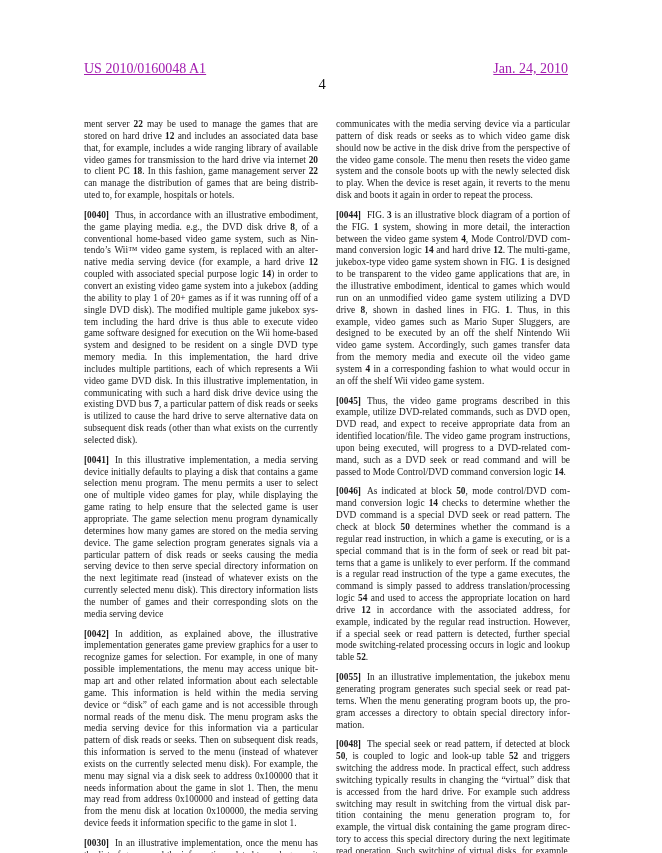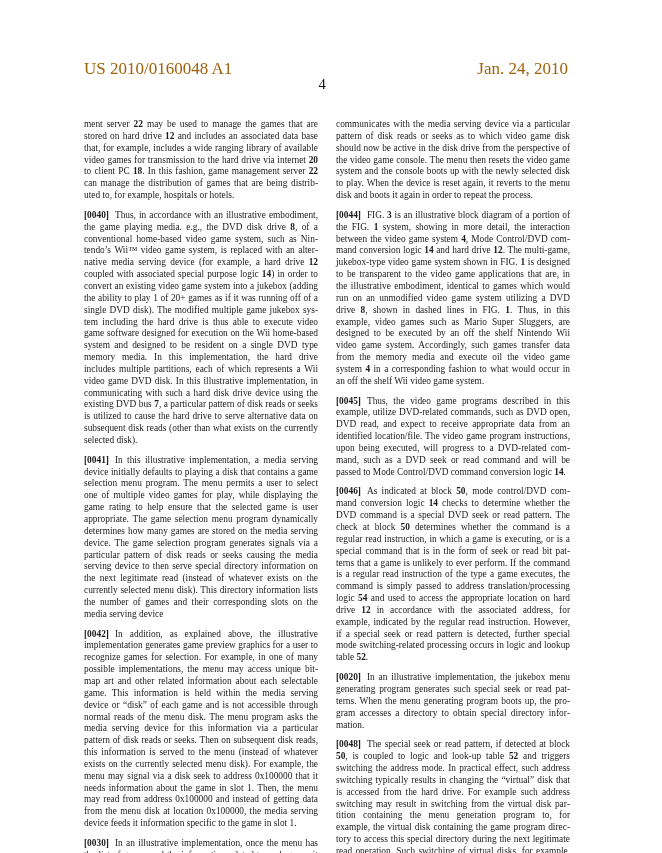--- a/index.html
+++ b/index.html
@@ -1,18 +1,18 @@
 <!DOCTYPE html>
 <html><head>
 <meta charset="utf-8">
 <style>
   html, body { margin: 0; padding: 0; background: #ffffff; }
   body { width: 662px; height: 853px; position: relative; overflow: hidden;
          font-family: "Liberation Serif", "DejaVu Serif", serif; color: #1a1a1a; }
-  .hdr { position: absolute; top: 60px; font-size: 17px; line-height: 18px; color: #a16207; }
+  .hdr { position: absolute; top: 60px; font-size: 14px; line-height: 18px; color: #a21caf; text-decoration: underline; }
   .hdr-left { left: 84px; }
   .hdr-right { right: 94px; }
   .pagenum { position: absolute; top: 75px; left: 0; width: 644px; text-align: center; font-size: 14.5px; line-height: 18px; color:#111; }
   .col { position: absolute; top: 111px; width: 234px; font-size: 9.35px; line-height: 11.85px;
          text-align: justify; hyphens: manual; }
   .col-left { left: 84px; }
   .col-right { left: 336px; }
   .para { margin: 8px 0 2px 0; }
   .para .pnum { font-weight: bold; margin-right: 6px; }
   .para.cont { text-indent: 0; }
@@ -30,16 +30,16 @@
     <p class="para"><span class="pnum">[0040]</span><span>Thus, in accordance with an illustrative embodi­ment, the game playing media. e.g., the DVD disk drive </span><b>8</b><span>, of a conventional home-based video game system, such as Nin­tendo’s Wii™ video game system, is replaced with an alter­native media serving device (for example, a hard drive </span><b>12</b><span> coupled with associated special purpose logic </span><b>14</b><span>) in order to convert an existing video game system into a jukebox (adding the ability to play 1 of 20+ games as if it was running off of a single DVD disk). The modified multiple game jukebox sys­tem including the hard drive is thus able to execute video game software designed for execution on the Wii home-based system and designed to be resident on a single DVD type memory media. In this implementation, the hard drive includes multiple partitions, each of which represents a Wii video game DVD disk. In this illustrative implementation, in communicating with such a hard disk drive device using the existing DVD bus </span><b>7</b><span>, a particular pattern of disk reads or seeks is utilized to cause the hard drive to serve alternative data on subsequent disk reads (other than what exists on the currently selected disk).</span></p>
     <p class="para"><span class="pnum">[0041]</span><span>In this illustrative implementation, a media serving device initially defaults to playing a disk that contains a game selection menu program. The menu permits a user to select one of multiple video games for play, while displaying the game rating to help ensure that the selected game is user appropriate. The game selection menu program dynamically determines how many games are stored on the media serving device. The game selection program generates signals via a particular pattern of disk reads or seeks causing the media serving device to then serve special directory information on the next legitimate read (instead of whatever exists on the currently selected menu disk). This directory information lists the number of games and their corresponding slots on the media serving device</span></p>
     <p class="para"><span class="pnum">[0042]</span><span>In addition, as explained above, the illustrative implementation generates game preview graphics for a user to recognize games for selection. For example, in one of many possible implementations, the menu may access unique bit­map art and other related information about each selectable game. This information is held within the media serving device or “disk” of each game and is not accessible through normal reads of the menu disk. The menu program asks the media serving device for this information via a particular pattern of disk reads or seeks. Then on subsequent disk reads, this information is served to the menu (instead of whatever exists on the currently selected menu disk). For example, the menu may signal via a disk seek to address 0x100000 that it needs information about the game in slot 1. Then, the menu may read from address 0x100000 and instead of getting data from the menu disk at location 0x100000, the media serving device feeds it information specific to the game in slot 1.</span></p>
     <p class="para"><span class="pnum">[0030]</span><span>In an illustrative implementation, once the menu has the list of games and the information related to each game, it can present the user with a menu of the selectable games. For example, the user may then select a video game, such as Super Mario Galaxy or Wii Sports using the exemplary menu shown in FIG. </span></p>
   </div>
 <div class="col col-right">
     <p class="para cont"><span>communicates with the media serving device via a particular pattern of disk reads or seeks as to which video game disk should now be active in the disk drive from the perspective of the video game console. The menu then resets the video game system and the console boots up with the newly selected disk to play. When the device is reset again, it reverts to the menu disk and boots it again in order to repeat the process.</span></p>
     <p class="para"><span class="pnum">[0044]</span><span>FIG. </span><b>3</b><span> is an illustrative block diagram of a portion of the FIG. </span><b>1</b><span> system, showing in more detail, the interaction between the video game system </span><b>4</b><span>, Mode Control/DVD com­mand conversion logic </span><b>14</b><span> and hard drive </span><b>12</b><span>. The multi-game, jukebox-type video game system shown in FIG. </span><b>1</b><span> is designed to be transparent to the video game applications that are, in the illustrative embodiment, identical to games which would run on an unmodified video game system utilizing a DVD drive </span><b>8</b><span>, shown in dashed lines in FIG. </span><b>1</b><span>. Thus, in this example, video games such as Mario Super Sluggers, are designed to be executed by an off the shelf Nintendo Wii video game system. Accordingly, such games transfer data from the memory media and execute oil the video game system </span><b>4</b><span> in a corre­sponding fashion to what would occur in an off the shelf Wii video game system.</span></p>
     <p class="para"><span class="pnum">[0045]</span><span>Thus, the video game programs described in this example, utilize DVD-related commands, such as DVD open, DVD read, and expect to receive appropriate data from an identified location/file. The video game program instructions, upon being executed, will progress to a DVD-related com­mand, such as a DVD seek or read command and will be passed to Mode Control/DVD command conversion logic </span><b>14</b><span>.</span></p>
     <p class="para"><span class="pnum">[0046]</span><span>As indicated at block </span><b>50</b><span>, mode control/DVD com­mand conversion logic </span><b>14</b><span> checks to determine whether the DVD command is a special DVD seek or read pattern. The check at block </span><b>50</b><span> determines whether the command is a regular read instruction, in which a game is executing, or is a special command that is in the form of seek or read bit pat­terns that a game is unlikely to ever perform. If the command is a regular read instruction of the type a game executes, the command is simply passed to address translation/processing logic </span><b>54</b><span> and used to access the appropriate location on hard drive </span><b>12</b><span> in accordance with the associated address, for example, indicated by the regular read instruction. However, if a special seek or read pattern is detected, further special mode switching-related processing occurs in logic and look­up table </span><b>52</b><span>.</span></p>
-    <p class="para"><span class="pnum">[0020]</span><span>In an illustrative implementation, the jukebox menu generating program generates such special seek or read pat­terns. When the menu generating program boots up, the pro­gram accesses a directory to obtain special directory infor­mation.</span></p>
+    <p class="para"><span class="pnum">[0055]</span><span>In an illustrative implementation, the jukebox menu generating program generates such special seek or read pat­terns. When the menu generating program boots up, the pro­gram accesses a directory to obtain special directory infor­mation.</span></p>
     <p class="para"><span class="pnum">[0048]</span><span>The special seek or read pattern, if detected at block </span><b>50</b><span>, is coupled to logic and look-up table </span><b>52</b><span> and triggers switching the address mode. In practical effect, such address switching typically results in changing the “virtual” disk that is accessed from the hard drive. For example such address switching may result in switching from the virtual disk par­tition containing the menu generation program to, for example, the virtual disk containing the game program direc­tory to access this special directory during the next legitimate read operation. Such switching of virtual disks, for example, may result in the entry into a packaging art mode, a rating graphics mode, a game playing or other mode.</span></p>
     <p class="para"><span class="pnum">[0049]</span><span>Address translation logic </span><b>54</b><span>, in response to a switch address mode signal received from logic and look-up table </span></p>
   </div>
 
 </body></html>

